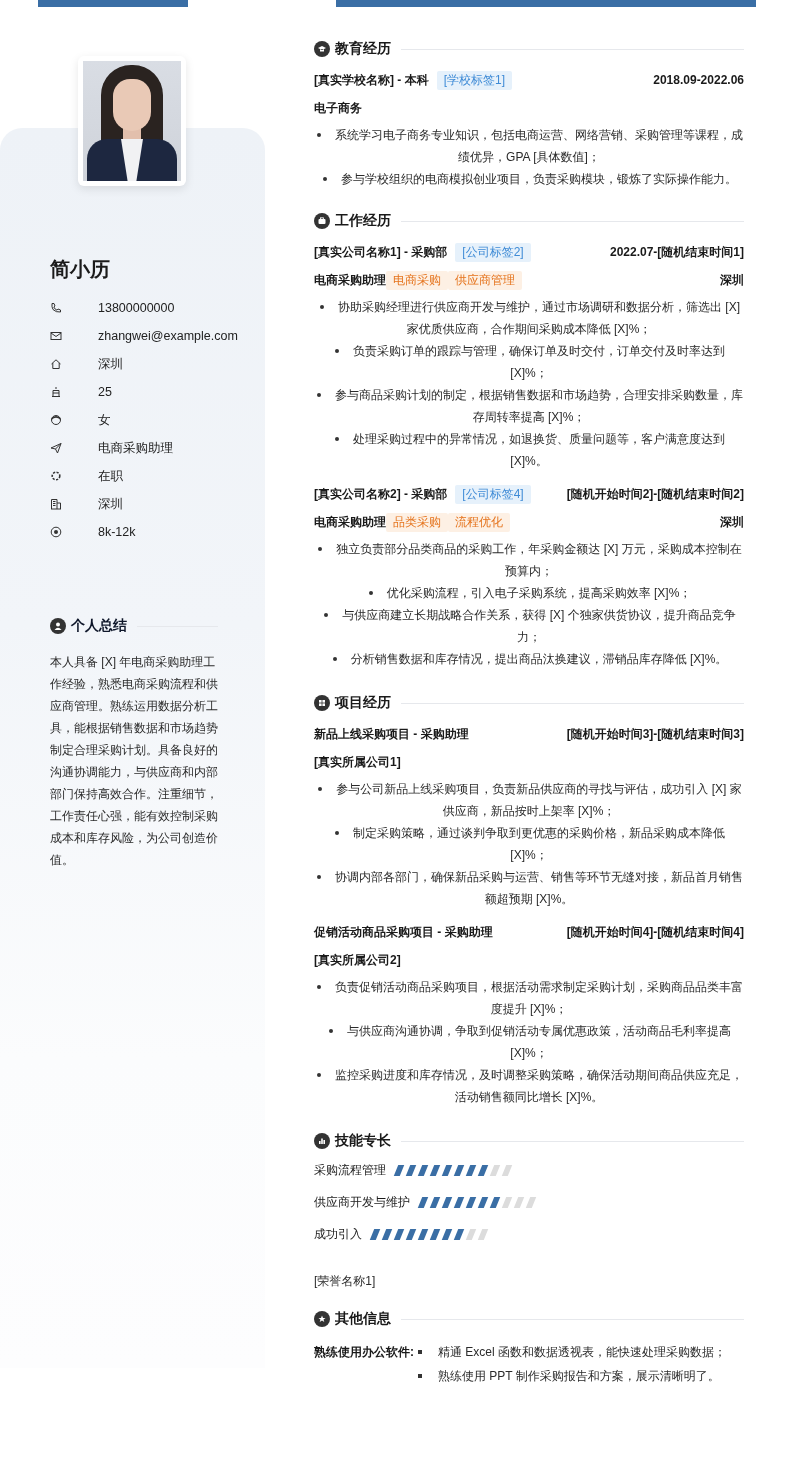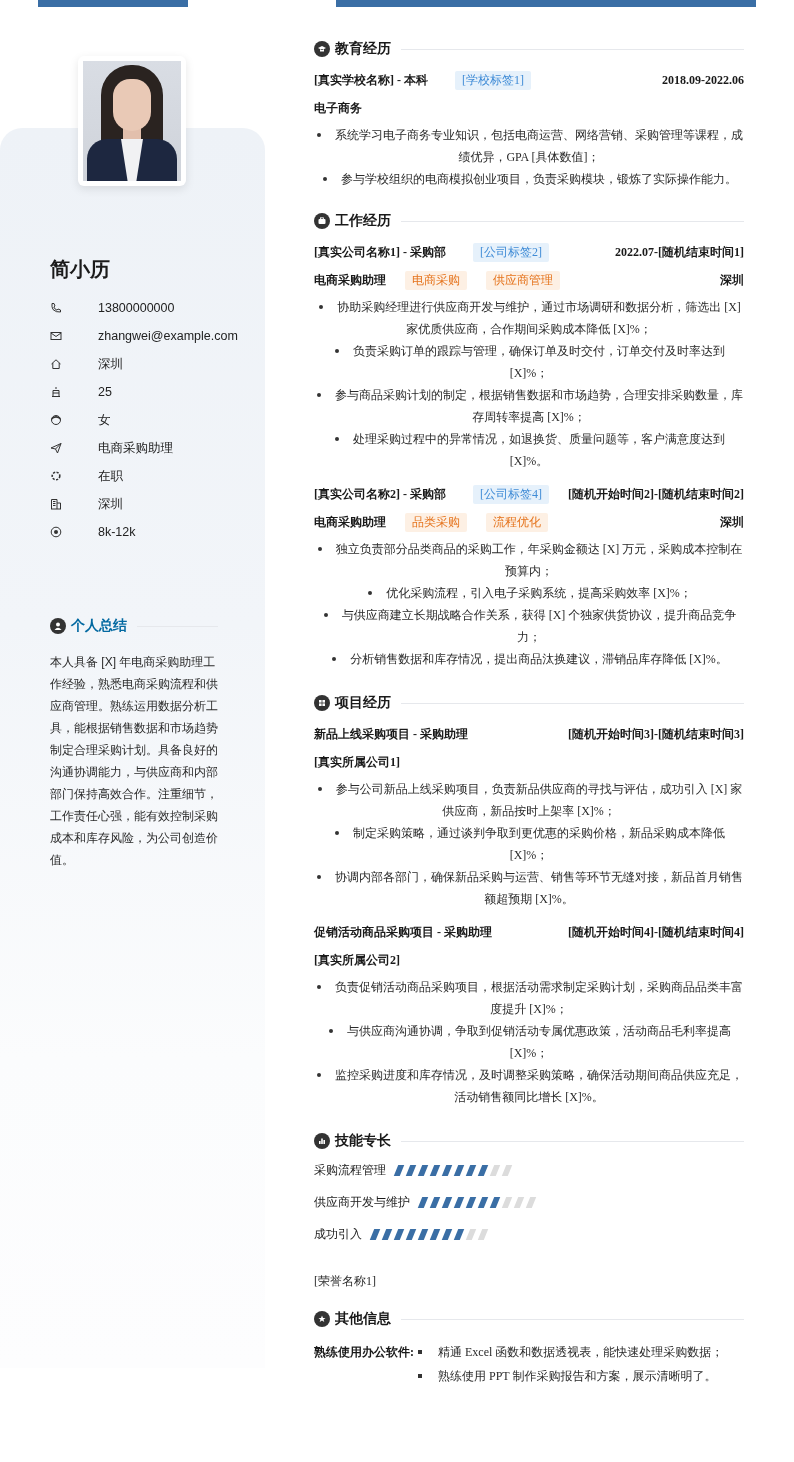--- a/index.html
+++ b/index.html
@@ -28,31 +28,31 @@
   .photo .neck { position: absolute; left: 40px; top: 64px; width: 18px; height: 18px; background: #e2bfac; }
   .photo .suit { position: absolute; left: 4px; top: 78px; width: 90px; height: 50px; background: #1d2740; border-radius: 20px 20px 0 0; }
   .photo .shirt { position: absolute; left: 38px; top: 78px; width: 22px; height: 42px; background: #f1f1f3; clip-path: polygon(0 0,100% 0,70% 100%,30% 100%); }
 
   .name { position: absolute; left: 50px; top: 256px; font-size: 20px; font-weight: bold; color: #1a1a1a; }
   .info-list { position: absolute; left: 50px; top: 294px; list-style: none; }
   .info-item { display: flex; align-items: center; height: 28px; font-size: 12.5px; color: #222; gap: 28px; }
   .info-item .ico { width: 12px; height: 12px; margin-right: 8px; display: inline-flex; align-items: center; justify-content: center; }
   .info-item .ico svg { width: 12px; height: 12px; }
 
-  .summary-title { position: absolute; left: 50px; top: 617px; width: 168px; display: flex; align-items: center; font-size: 14px; font-weight: bold; color: #0369a1; }
+  .summary-title { position: absolute; left: 50px; top: 617px; width: 168px; display: flex; align-items: center; font-size: 14px; font-weight: bold; color: #0f172a; }
   .summary-title .line { flex: 1; height: 1px; background: #e6e8ec; margin-left: 10px; }
   .circle-ico { width: 16px; height: 16px; border-radius: 50%; background: #333; display: inline-flex; align-items: center; justify-content: center; margin-right: 5px; flex-shrink: 0; }
   .circle-ico svg { width: 10px; height: 10px; }
   .summary-text { position: absolute; left: 50px; top: 651px; width: 168px; font-size: 12px; line-height: 22px; color: #2a2a2a; }
 
-  .main { position: absolute; left: 314px; top: 38px; width: 430px; font-family: Liberation Serif, serif; }
+  .main { position: absolute; left: 314px; top: 38px; width: 430px; }
   .section-title { display: flex; align-items: center; font-size: 14px; font-weight: bold; color: #1a1a1a; height: 22px; }
   .section-title .line { flex: 1; height: 1px; background: #e6e8ec; margin-left: 10px; }
   .entry-head { display: flex; justify-content: space-between; align-items: center; font-size: 12px; font-weight: bold; height: 28px; color: #1a1a1a; }
-  .entry-head .left { display: flex; align-items: center; gap: 19px; }
+  .entry-head .left { display: flex; align-items: center; }
   .tag-blue { background: #e6f1fb; color: #3f8bd6; font-weight: normal; padding: 1px 7px; margin-left: 8px; font-size: 12px; border-radius: 2px; }
   .tag-orange { background: #fdf0e4; color: #e5731c; font-weight: normal; padding: 1px 7px; font-size: 12px; border-radius: 2px; }
   .bullets { list-style: none; margin-top: 2px; }
   .bullets li { font-size: 12px; line-height: 22px; color: #2a2a2a; position: relative; padding-left: 0; text-indent: 0; margin-bottom: 0; text-align: center; }
   .bullets li .dot { display: inline-block; width: 4px; height: 4px; background: #333; border-radius: 50%; vertical-align: middle; margin: 0 14px 2px 2px; }
 
   .skill-row { display: flex; align-items: center; height: 32px; font-size: 12px; color: #1a1a1a; }
   .skill-bar { display: flex; margin-left: 10px; }
   .seg { width: 6px; height: 11px; margin-right: 6px; transform: skewX(-22deg); }
   .seg.on { background: #3a6ea5; }

